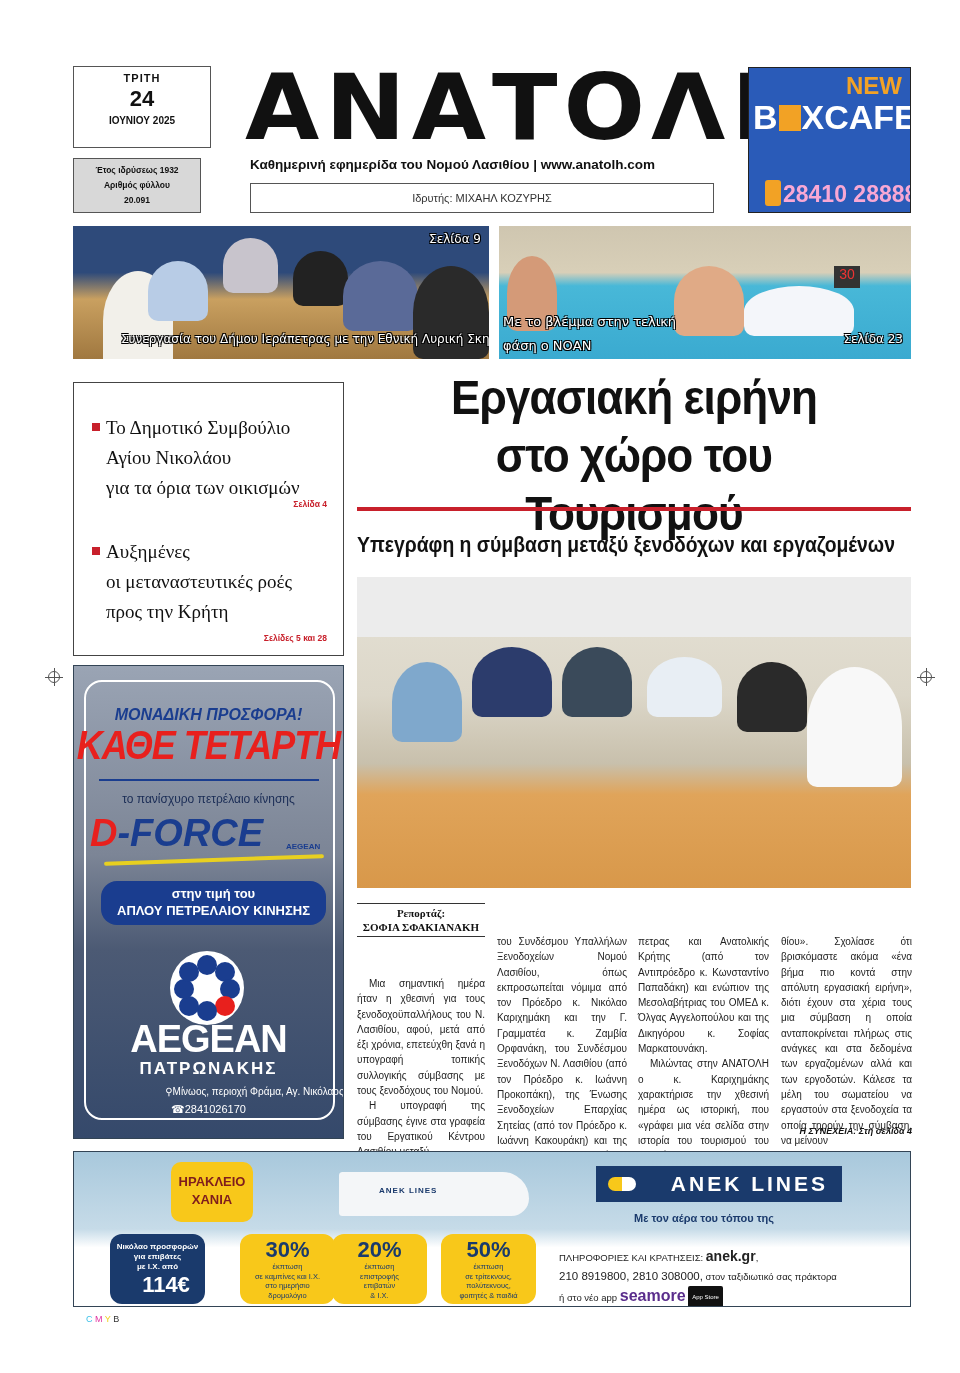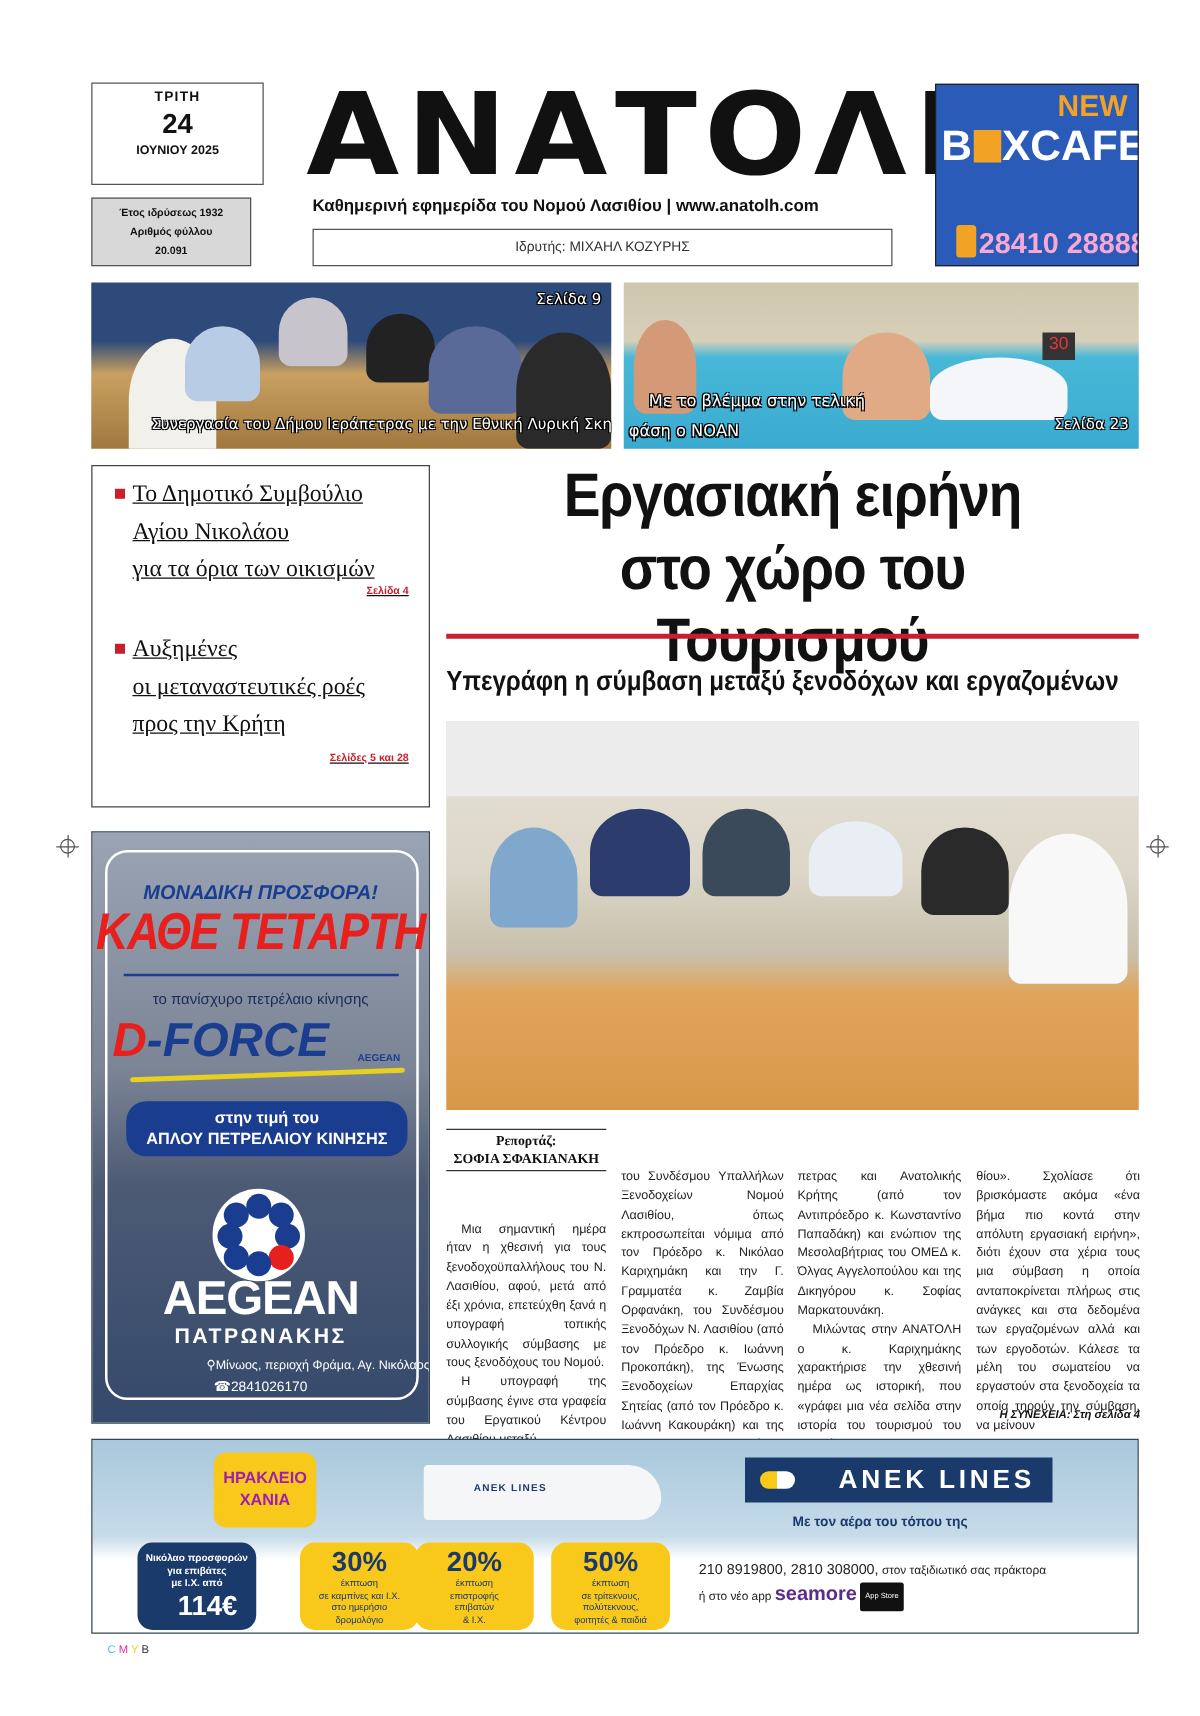--- a/index.html
+++ b/index.html
@@ -24,21 +24,21 @@
   .boxcafe .phone { position: absolute; left: 16px; bottom: 4px; color: #f9a8d4; font-weight: bold; font-size: 23px; white-space: nowrap; }
   .boxcafe .phone .ph { display: inline-block; width: 16px; height: 26px; background: #f2a225; border-radius: 3px; vertical-align: -4px; margin-right: 2px; }
 
   
   .photo1 { left: 73px; top: 226px; width: 416px; height: 133px; background: linear-gradient(180deg, #2e4a7a 0%, #2e4a7a 35%, #c9a060 55%, #a07840 100%); overflow: hidden; }
   .photo2 { left: 499px; top: 226px; width: 412px; height: 133px; background: linear-gradient(180deg, #cfc6b0 0%, #d8cfb8 35%, #48b8d8 45%, #3aaad0 100%); overflow: hidden; }
   .caption-img { position: absolute; color: #fff; font-size: 13px; font-family: "DejaVu Sans", sans-serif; text-shadow: 1px 1px 0 #000, -1px -1px 0 #000, 1px -1px 0 #000, -1px 1px 0 #000; white-space: nowrap; }
   .person { position: absolute; border-radius: 50% 50% 10px 10px; }
 
   
-  .teaser { left: 73px; top: 372px; width: 271px; height: 274px; border: 1.5px solid #444; padding: 8px 14px 0 18px; text-decoration: underline; }
+  .teaser { left: 73px; top: 382px; width: 271px; height: 274px; border: 1.5px solid #444; padding: 30px 14px 0 18px; }
   .teaser .item { font-family: "Liberation Serif", serif; font-size: 19px; line-height: 30px; color: #111; position: relative; padding-left: 14px; }
   .teaser .bullet { position: absolute; left: 0; top: 10px; width: 8px; height: 8px; background: #c8202b; }
   .teaser .pg { text-align: right; color: #c8202b; font-size: 8.5px; font-weight: bold; margin-top: -4px; padding-right: 2px; }
   .teaser .gap { height: 28px; }
 
   
   .headline { left: 357px; top: 368px; width: 554px; text-align: center; font-size: 49px; font-weight: bold; line-height: 58px; letter-spacing: -1px; transform: scaleX(0.9); transform-origin: center; }
   .redrule { left: 357px; top: 507px; width: 554px; height: 4px; background: #c8202b; }
   .subhead { left: 357px; top: 532px; width: 554px; text-align: center; font-size: 22px; font-weight: bold; transform: scaleX(0.88); transform-origin: left; white-space: nowrap; }
 
@@ -63,21 +63,21 @@
   .aegean .pill { position: absolute; left: 27px; top: 215px; width: 225px; height: 44px; background: #1a3d8f; border-radius: 16px; color: #fff; text-align: center; font-weight: bold; font-size: 13px; line-height: 17px; padding-top: 4px; }
   .aegean .logo { position: absolute; left: 96px; top: 285px; width: 74px; height: 74px; border-radius: 50%; background: #fff; }
   .aegean .logo span { position: absolute; width: 20px; height: 20px; border-radius: 50%; background: #1a3d8f; }
   .aegean .name { position: absolute; left: 0; width: 100%; top: 352px; text-align: center; color: #fff; font-weight: bold; font-size: 38px; letter-spacing: -1px; }
   .aegean .sub { position: absolute; left: 0; width: 100%; top: 393px; text-align: center; color: #fff; font-weight: bold; font-size: 17px; letter-spacing: 2px; }
   .aegean .addr { position: absolute; left: 0; width: 100%; top: 420px; text-align: center; color: #fff; font-size: 10px; margin-left: 46px; }
   .aegean .tel { position: absolute; left: 0; width: 100%; top: 437px; text-align: center; color: #fff; font-size: 11px; }
 
   
   .anek { left: 73px; top: 1151px; width: 838px; height: 156px; border: 1px solid #345; background: linear-gradient(180deg, #a8c8dc 0%, #c6dbe8 50%, #ffffff 62%, #ffffff 100%); overflow: hidden; }
-  .anek .route { position: absolute; left: 97px; top: 10px; width: 82px; height: 60px; background: #f8c81a; border-radius: 10px; color: #a21caf; font-weight: bold; font-size: 13px; text-align: center; line-height: 18px; padding-top: 11px; }
+  .anek .route { position: absolute; left: 97px; top: 10px; width: 82px; height: 60px; background: #f8c81a; border-radius: 10px; color: #7f1d1d; font-weight: bold; font-size: 13px; text-align: center; line-height: 18px; padding-top: 11px; }
   .anek .ship { position: absolute; left: 265px; top: 20px; width: 190px; height: 44px; background: #f4f6f8; border-radius: 4px 30px 20px 4px; }
   .anek .ship .shiplbl { position: absolute; left: 40px; top: 14px; font-size: 8px; color: #1a3a6c; font-weight: bold; letter-spacing: 1px; }
   .anek .price { position: absolute; left: 36px; top: 82px; width: 95px; height: 70px; background: #1a3a6c; border-radius: 12px; color: #fff; text-align: center; font-size: 8px; line-height: 10px; padding-top: 8px; font-weight: bold; }
   .anek .price .big { font-size: 22px; line-height: 26px; padding-left: 17px; }
   .anek .disc { position: absolute; top: 82px; width: 95px; height: 70px; background: #f8c81a; border-radius: 12px; text-align: center; color: #1a3a6c; font-size: 7.5px; line-height: 9.5px; padding-top: 4px; }
   .anek .disc .pct { font-size: 22px; font-weight: bold; line-height: 24px; }
   .anek .logo { position: absolute; left: 522px; top: 14px; width: 246px; height: 36px; background: #1a3a6c; color: #fff; font-weight: bold; font-size: 21px; letter-spacing: 3px; line-height: 36px; text-align: right; padding-right: 14px; }
   .anek .logo .pill { position: absolute; left: 12px; top: 11px; width: 28px; height: 14px; border-radius: 7px; background: linear-gradient(90deg, #f8c81a 50%, #ffffff 50%); }
   .anek .slogan { position: absolute; left: 560px; top: 60px; color: #1a3a6c; font-weight: bold; font-size: 11px; }
   .anek .info { position: absolute; left: 485px; top: 95px; color: #222; font-size: 9.5px; line-height: 19px; white-space: nowrap; }
@@ -126,21 +126,21 @@
   <div class="person" style="left:340px; top:40px; width:76px; height:93px; background:#2a2a2a;"></div>
   <div class="caption-img" style="right:8px; top:6px; font-size:12px;">Σελίδα 9</div>
   <div class="caption-img" style="left:48px; top:106px; font-size:12px;">Συνεργασία του Δήμου Ιεράπετρας με την Εθνική Λυρική Σκηνή</div>
 </div>
 
 <div class="abs photo2">
   <div class="person" style="left:8px; top:30px; width:50px; height:75px; background:#d49a78;"></div>
   <div class="person" style="left:175px; top:40px; width:70px; height:70px; background:#e0aa86;"></div>
   <div class="person" style="left:245px; top:60px; width:110px; height:50px; background:#f4f6fa;"></div>
   <div style="position:absolute; left:335px; top:40px; width:26px; height:22px; background:#333; color:#e33; font-size:14px; text-align:center;">30</div>
-  <div class="caption-img" style="left:20px; top:88px;">Με το βλέμμα στην τελική</div>
+  <div class="caption-img" style="left:4px; top:88px;">Με το βλέμμα στην τελική</div>
   <div class="caption-img" style="left:4px; top:112px;">φάση ο ΝΟΑΝ</div>
   <div class="caption-img" style="right:8px; top:106px; font-size:12px;">Σελίδα 23</div>
 </div>
 
 <div class="abs teaser">
   <div class="item">
     <span class="bullet"></span>
     <div>Το Δημοτικό Συμβούλιο</div>
     <div>Αγίου Νικολάου</div>
     <div>για τα όρια των οικισμών</div>
@@ -256,20 +256,21 @@
     <div>σε τρίτεκνους,</div>
     <div>πολύτεκνους,</div>
     <div>φοιτητές &amp; παιδιά</div>
   </div>
   <div class="logo">
     <span class="pill"></span>
     <span>ANEK LINES</span>
   </div>
   <div class="slogan">Με τον αέρα του τόπου της</div>
   <div class="info">
+    <div><span>ΠΛΗΡΟΦΟΡΙΕΣ ΚΑΙ ΚΡΑΤΗΣΕΙΣ:</span> <b class="url">anek.gr</b>,</div>
     <div><span style="font-size:11.5px;">210 8919800, 2810 308000,</span> <span>στον ταξιδιωτικό σας πράκτορα</span></div>
     <div><span>ή στο νέο app</span> <span class="seamore">seamore</span> <span class="appstore">App Store</span></div>
   </div>
 </div>
 
 <div class="abs cmyb">
   <span style="color:#3cc0e8;">C</span>
   <span style="color:#e030a0;">M</span>
   <span style="color:#f0d020;">Y</span>
   <span style="color:#333;">B</span>

